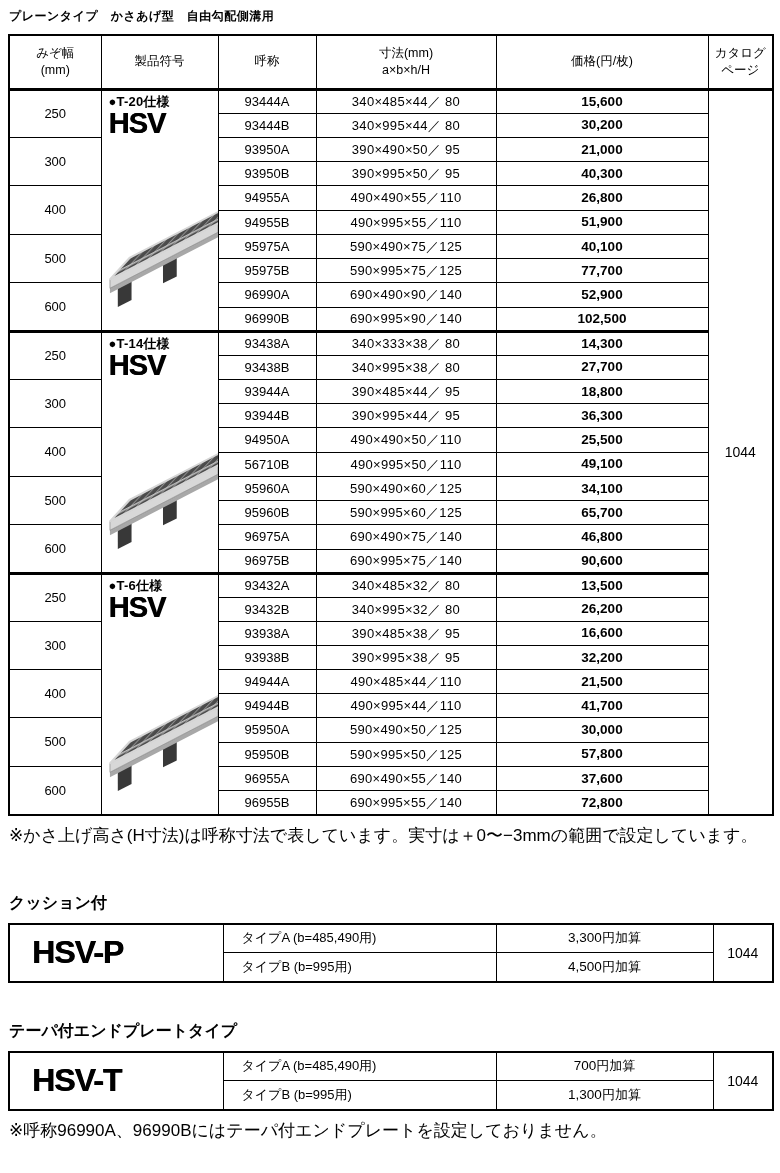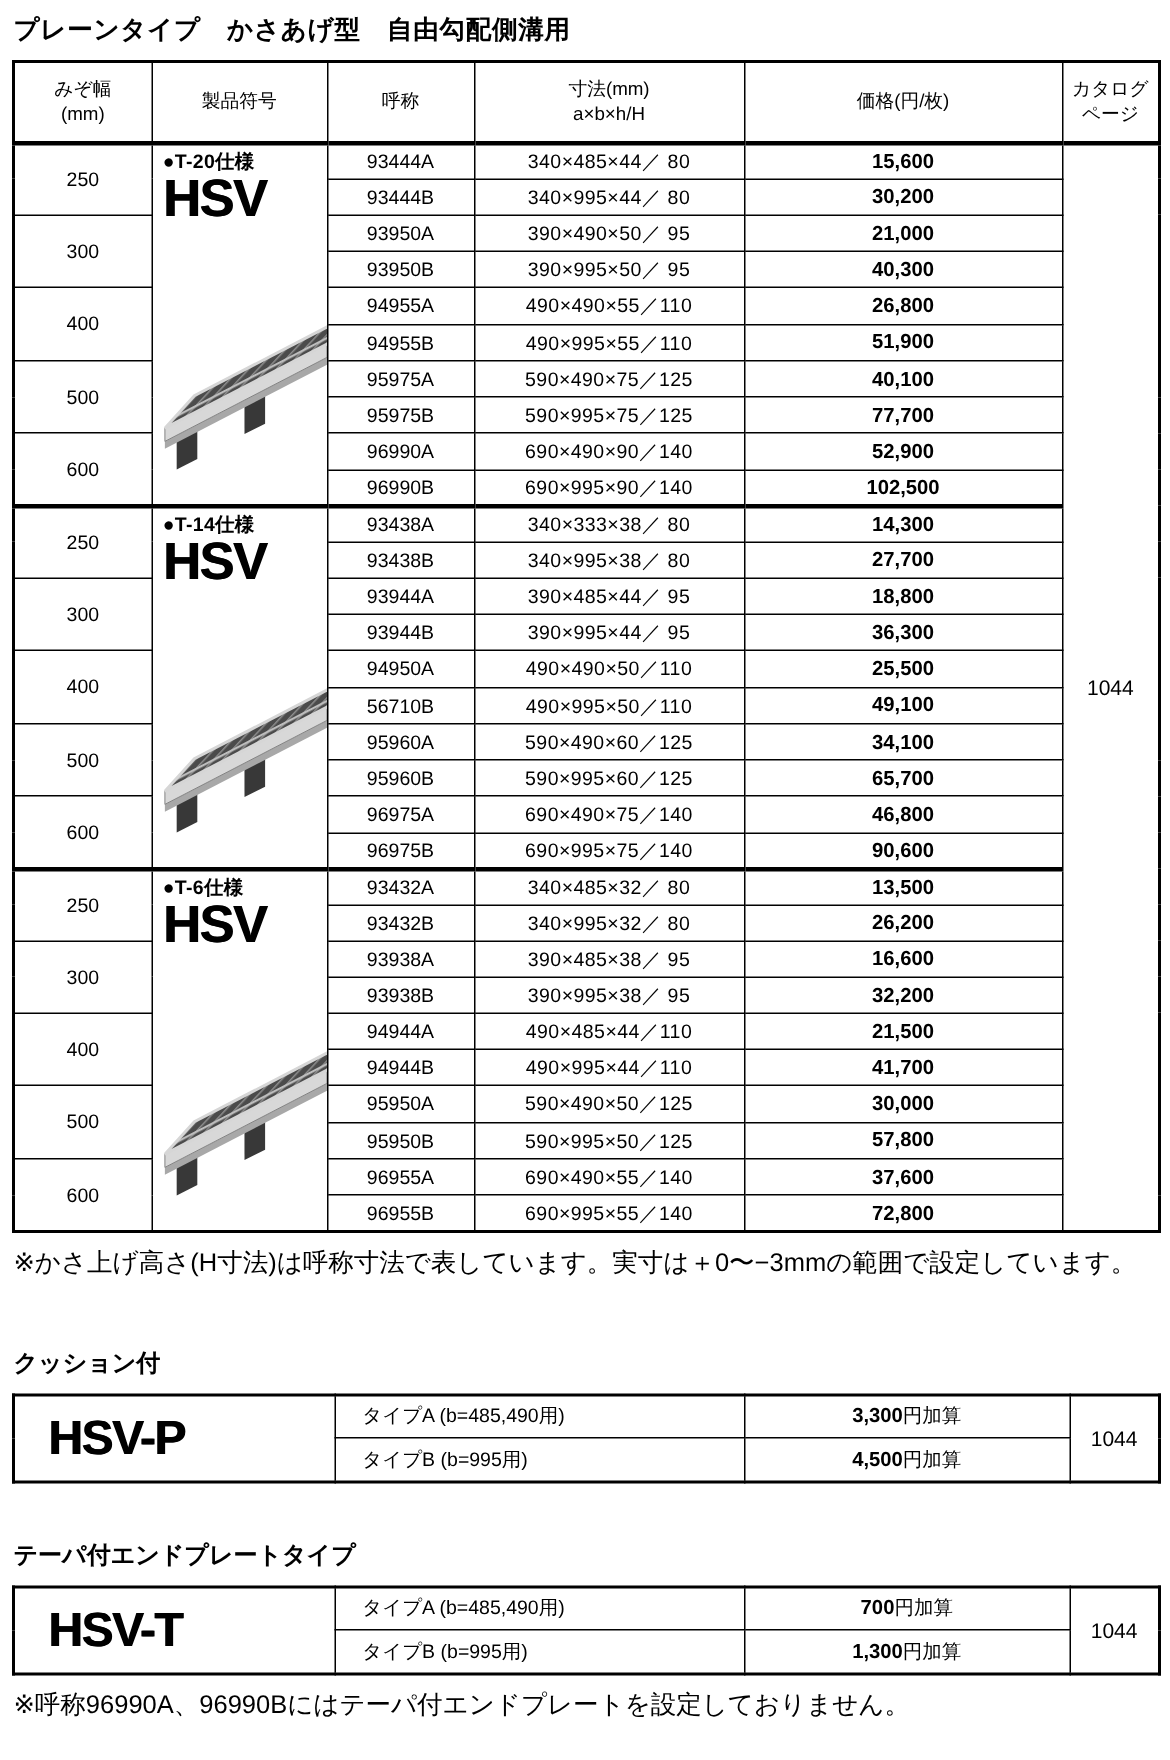--- a/index.html
+++ b/index.html
@@ -4,52 +4,52 @@
 <style>
   * { box-sizing: border-box; }
   html,body { margin:0; padding:0; }
   body {
     width:780px; height:1173px; overflow:hidden;
     background:#ffffff; color:#000;
     font-family:"Liberation Sans","DejaVu Sans",sans-serif;
   }
   .page { padding:6px 8px 0 8px; }
   .title {
-    font-size:17px; font-weight:bold; margin:2px 0 9px 1px; letter-spacing:0.5px;
+    font-size:12px; font-weight:bold; margin:2px 0 9px 1px; letter-spacing:0.5px;
   }
   table { border-collapse:collapse; table-layout:fixed; width:764px; }
   table.main { border:2px solid #000; }
   .main th {
     border:1px solid #000; border-bottom:3px solid #000;
     height:54px; font-size:12.5px; font-weight:normal;
     text-align:center; vertical-align:middle; white-space:pre-line; line-height:1.35; padding:0;
   }
   .main tbody tr { height:24px; }
   .main td { font-size:13px; text-align:center; vertical-align:middle; padding:0; line-height:1; }
   .main td.mizo  { border-right:1px solid #000; border-bottom:1px solid #000; }
   .main td.code  { border-right:1px solid #000; border-bottom:1px solid #000; }
   .main td.dim   { border-right:1px solid #000; border-bottom:1px solid #000; letter-spacing:0.3px; }
   .main td.price { border-right:1px solid #000; border-bottom:1px solid #000; font-weight:bold; font-size:13.5px; }
   .main td.prod  { border-right:1px solid #000; vertical-align:top; text-align:left; padding:0; }
   .main td.pagecell { font-size:14px; }
   .main tr.sec > td { border-top:3px solid #000; }
   .prodwrap { position:relative; height:239px; padding:4px 0 0 7px; overflow:hidden; }
   .spec  { font-size:13px; font-weight:600; letter-spacing:0.2px; }
-  .model { font-size:35px; font-weight:900; line-height:1.1; letter-spacing:-1px; text-shadow:0.6px 0 0 currentColor; }
+  .model { font-size:29px; font-weight:900; line-height:1.1; letter-spacing:-1px; text-shadow:0.6px 0 0 currentColor; }
   .photo { position:absolute; right:0; bottom:20px; width:112px; height:126px; display:block; }
   .note { font-size:17px; margin:8px 0 0 1px; }
   .sub-heading { font-size:16px; font-weight:bold; margin:0 0 9px 1px; }
   .gap1 { margin-top:46px; }
   .gap2 { margin-top:38px; }
   table.sub { border:2px solid #000; }
   .sub td { border:1px solid #000; height:29px; font-size:13px; vertical-align:middle; padding:0; }
   .sub td.model-cell { text-align:left; padding-left:22px; font-size:32px; font-weight:900; letter-spacing:-1px; text-shadow:0.6px 0 0 currentColor; }
   .sub td.type { text-align:left; padding-left:18px; }
   .sub td.addprice { text-align:center; }
-  .sub td.addprice .amt { font-weight:bold; font-size:13.5px;text-align:center; }
+  .sub td.addprice .amt { font-weight:normal; font-size:13.5px;text-align:center; }
   .sub td.addprice .sfx { font-weight:normal; }
   .sub td.subpage { text-align:center; font-size:14px; }
 </style>
 </head>
 <body>
 
 <div class="page">
 
   <h1 class="title">プレーンタイプ　かさあげ型　自由勾配側溝用</h1>
 

